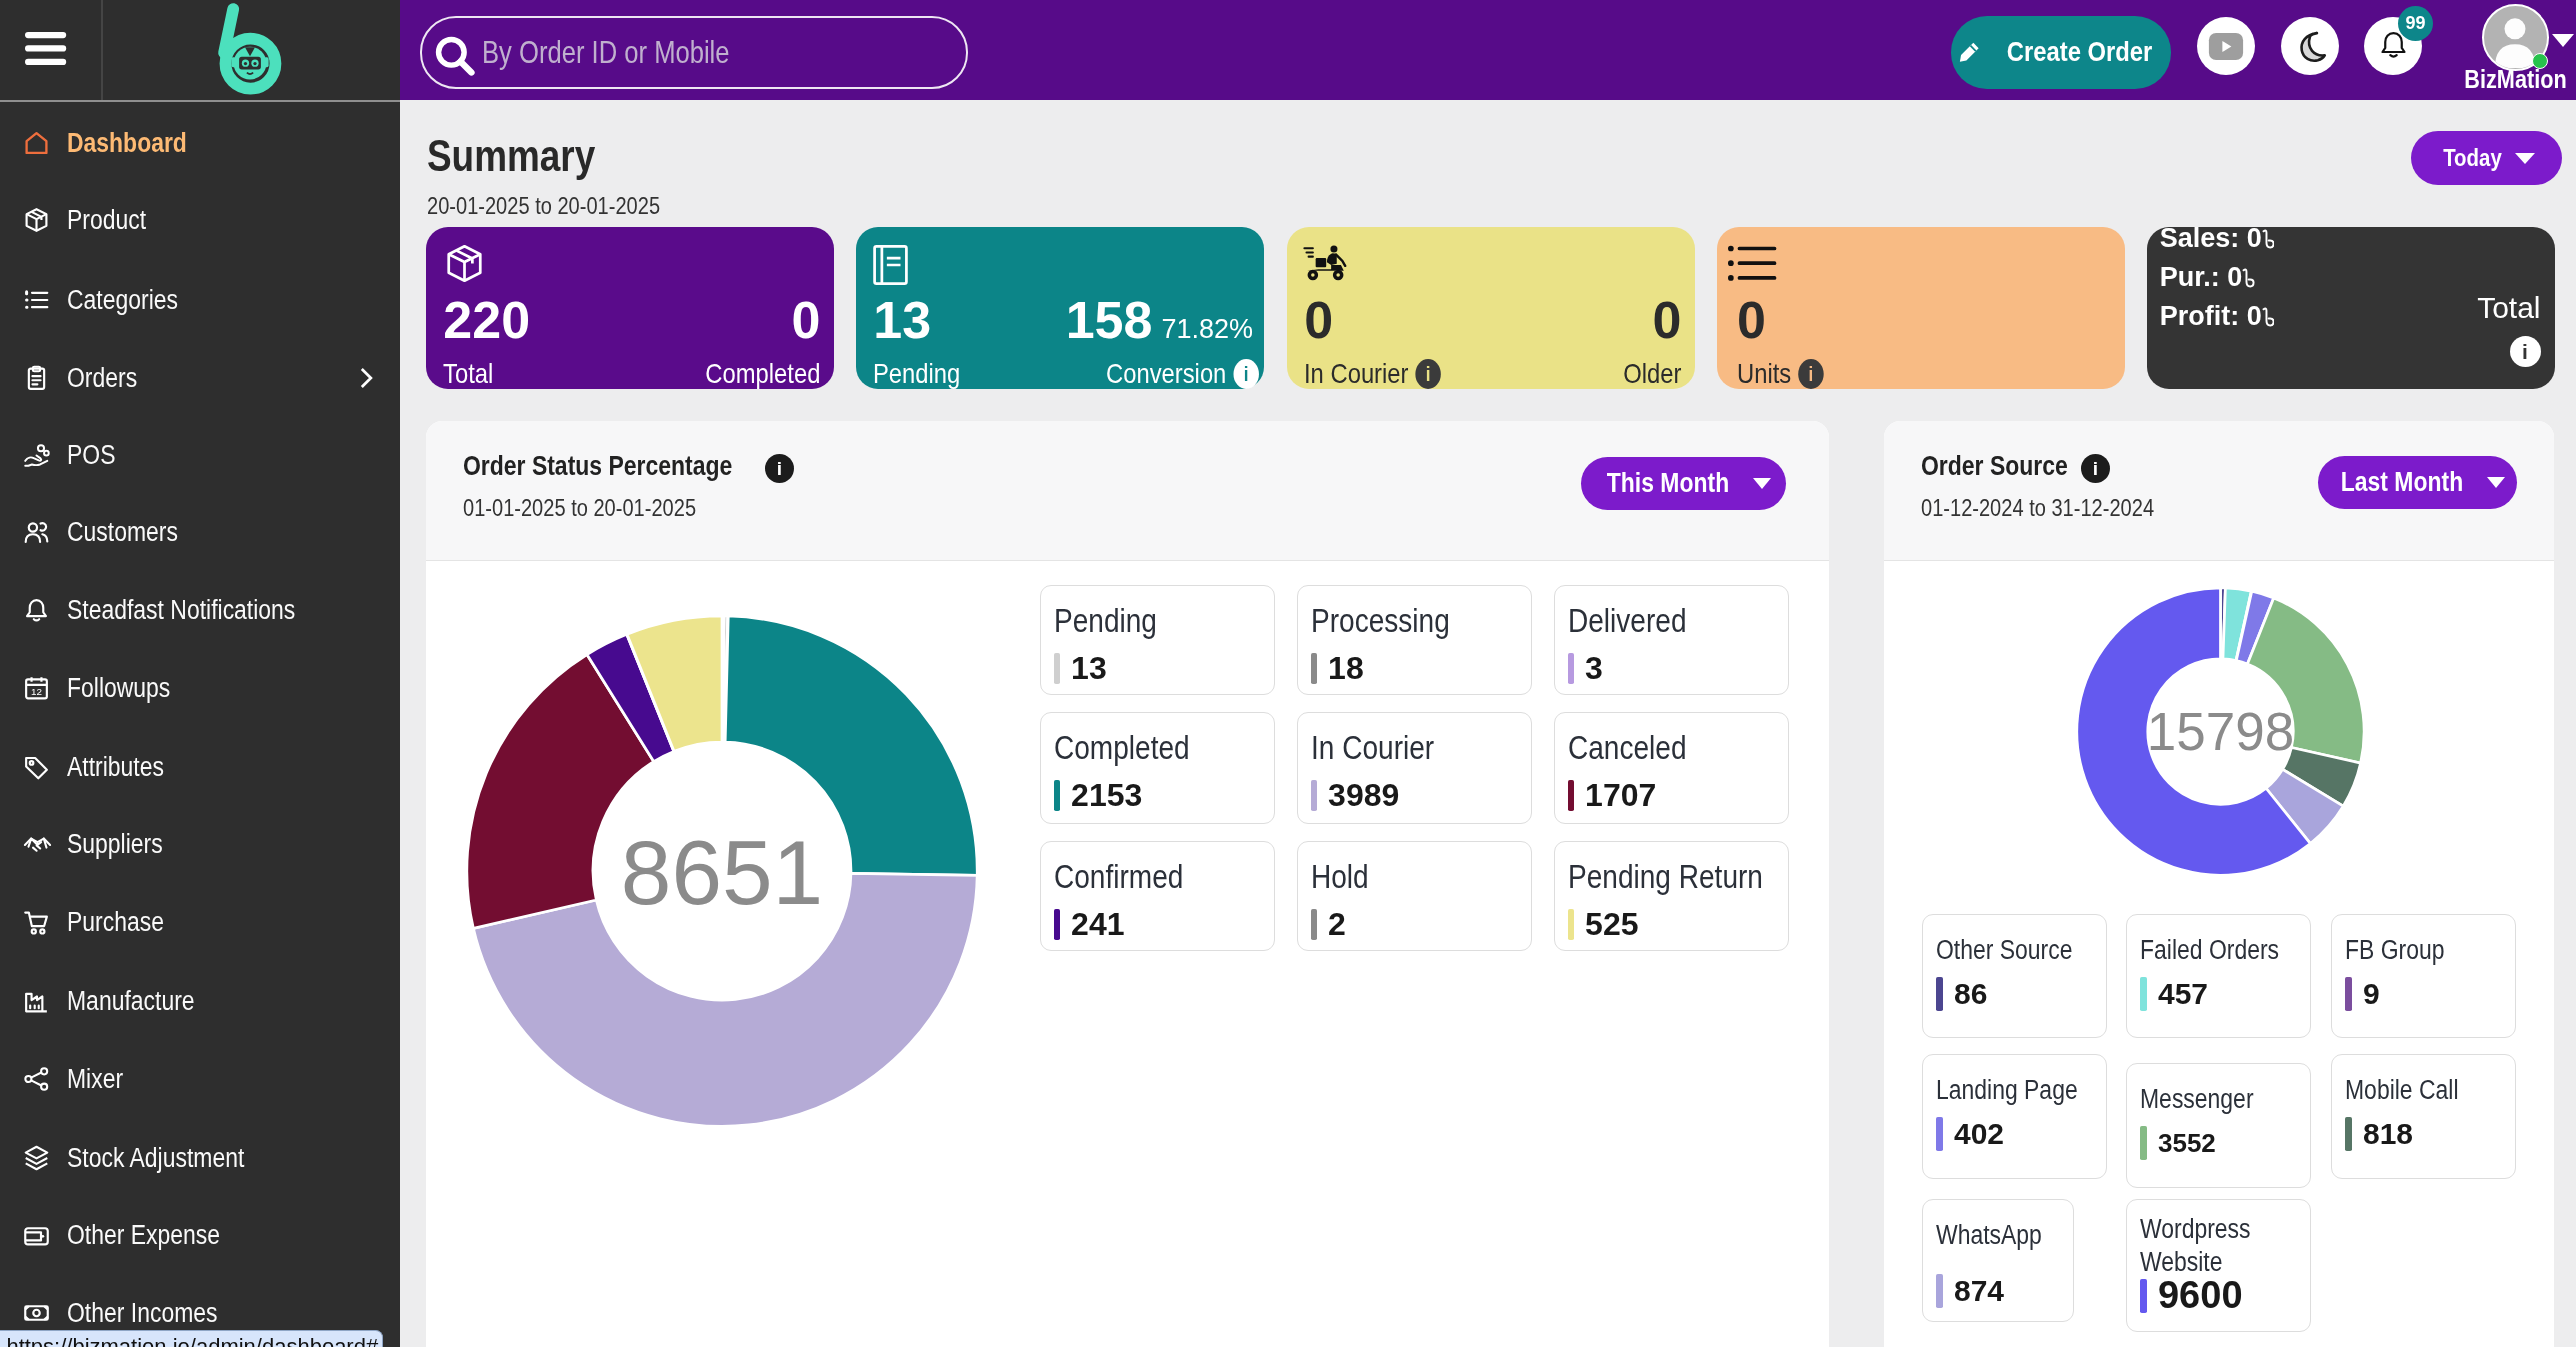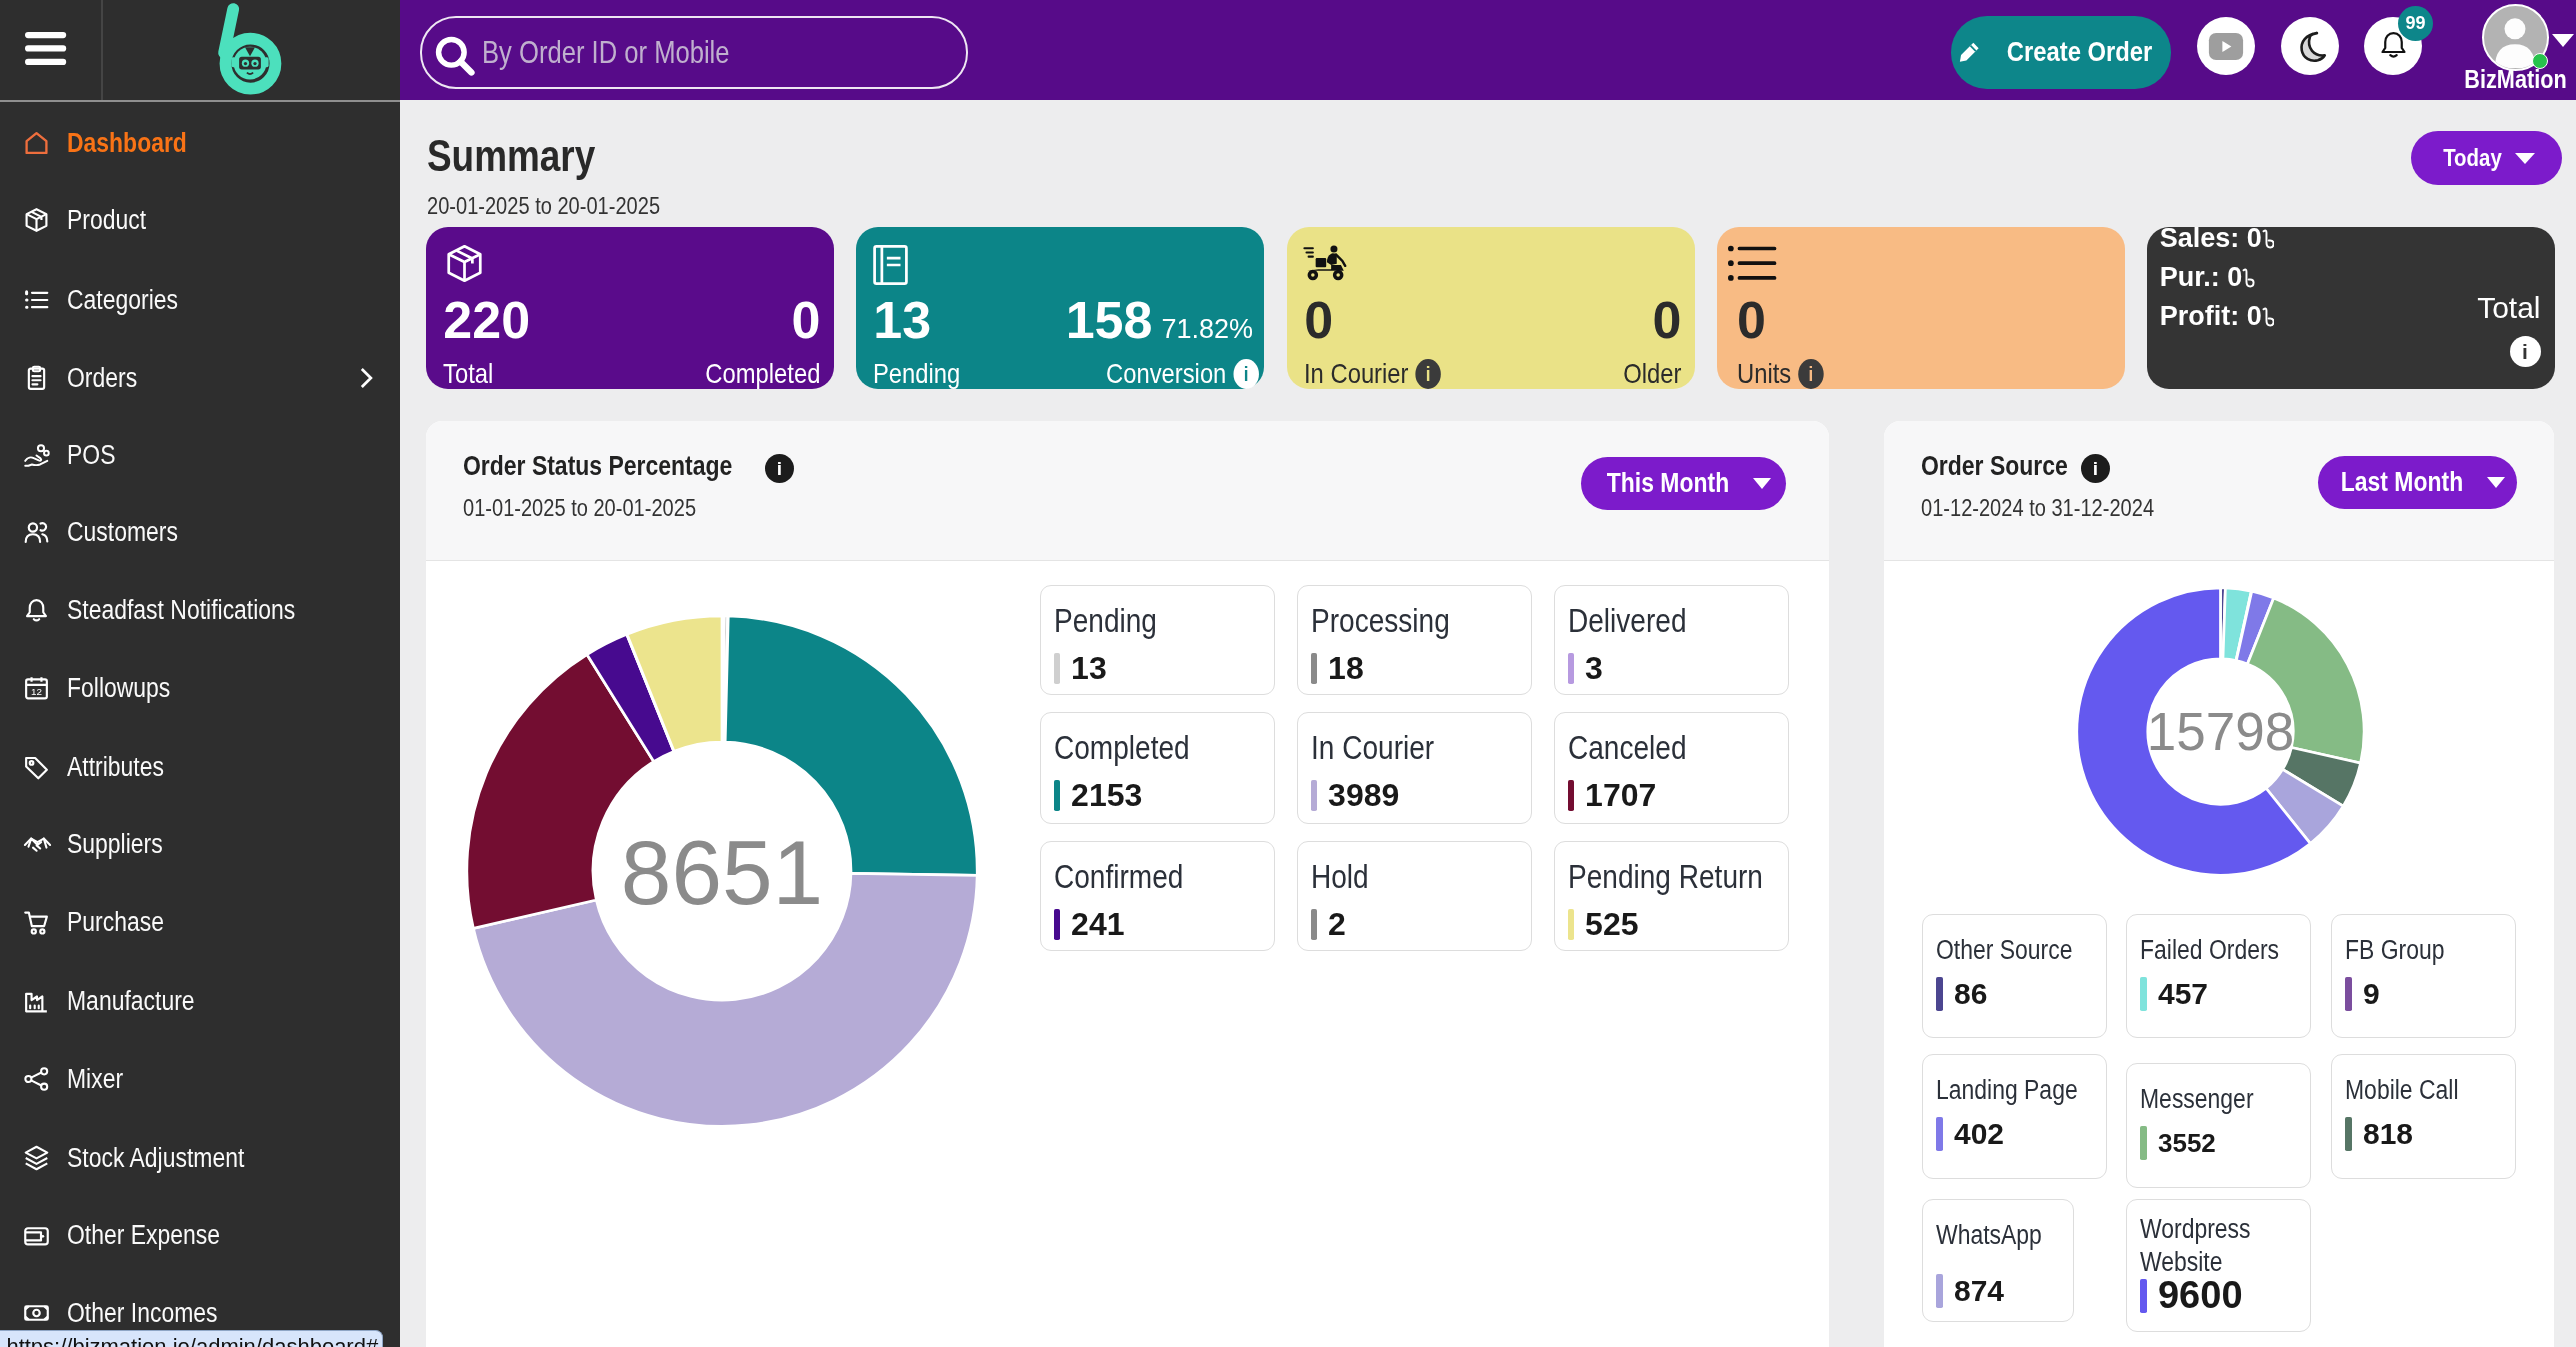--- a/index.html
+++ b/index.html
@@ -7,21 +7,21 @@
 body { font-family:"Liberation Sans", sans-serif; background:#ededee; position:relative; }
 .abs { position:absolute; }
 
 
 #sidebar { position:absolute; left:0; top:0; width:400px; height:1347px; background:#2e2e2e; }
 #sb-vline { position:absolute; left:101px; top:0; width:1.8px; height:100px; background:#454545; }
 #sb-hline { position:absolute; left:0; top:100px; width:400px; height:1.8px; background:#8f8f8f; }
 .menu-item { position:absolute; left:0; width:400px; height:55px; color:#fafafa; font-size:27px; }
 .menu-item .mi-label { position:absolute; left:67px; top:50%; transform:translateY(-50%) scaleX(0.85); transform-origin:left center; white-space:nowrap; }
 .menu-item svg { position:absolute; left:23px; top:50%; transform:translateY(-50%); }
-.menu-item.active { color:#f97316; font-weight:bold; }
+.menu-item.active { color:#fdba74; font-weight:bold; }
 
 
 #topbar { position:absolute; left:400px; top:0; width:2176px; height:100px; background:#570b89; }
 #search { position:absolute; left:20px; top:15.5px; width:548px; height:73px; border:2.7px solid rgba(255,255,255,.9); border-radius:36px; }
 #search .ph { position:absolute; left:60px; top:50%; transform:translateY(-50%) scaleX(0.8); transform-origin:left center; color:#c0b0ce; font-size:32px; white-space:nowrap; }
 #createorder { position:absolute; left:1551px; top:15.5px; width:220px; height:73px; border-radius:36px; background:#0d868a; color:#fff; font-size:28px; font-weight:bold; display:flex; align-items:center; justify-content:center; gap:12.7px; white-space:nowrap; }
 .circbtn { position:absolute; top:17.3px; width:58px; height:58px; border-radius:50%; background:#fff; display:flex; align-items:center; justify-content:center; }
 
 
 #summary-title { position:absolute; left:427px; top:133px; font-size:45px; line-height:45px; font-weight:bold; color:#292929; transform:scaleX(0.82); transform-origin:left top; }

